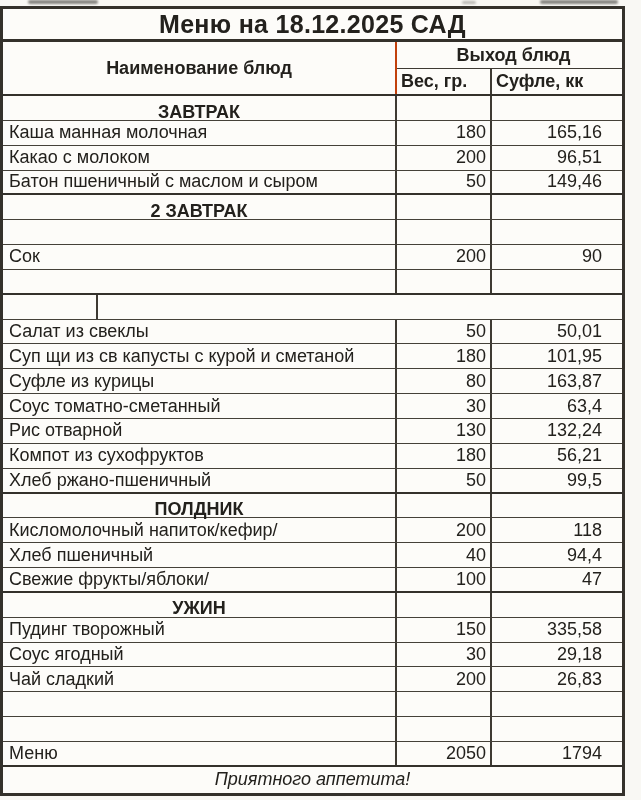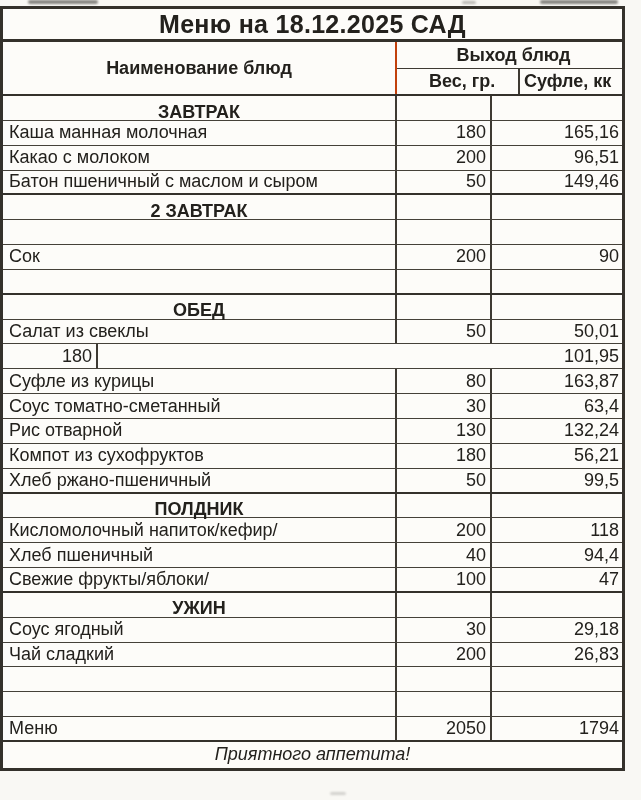--- a/index.html
+++ b/index.html
@@ -38,38 +38,38 @@
     border-right: 2px solid #c2410c;
   }
   .head .right { flex: 1; display: flex; flex-direction: column; }
   .head .grouphead {
     height: 27px;
     display: flex; align-items: center; justify-content: center;
     font-weight: bold; font-size: 18px;
     border-bottom: 1.5px solid #3e3a33;
     padding-left: 8px;
   }
-  .head .subs { display: flex; height: 25px; padding-left: 28px; }
+  .head .subs { display: flex; height: 25px; }
   .head .subw {
     width: 95px; border-right: 2px solid #3e3a33;
     display: flex; align-items: center;
     padding-left: 4px; font-weight: bold; font-size: 18px;
   }
   .head .subc {
     flex: 1; display: flex; align-items: center;
     padding-left: 4px; font-weight: bold; font-size: 18px;
   }
 
   .r { display: flex; height: 24.85px; border-bottom: 1.5px solid #454139; }
   .r.sep { border-bottom: 2.5px solid #34312b; }
   .cell { display: flex; align-items: center; font-size: 18px; overflow: hidden; white-space: nowrap; }
   .cn { width: 394px; border-right: 2px solid #3e3a33; padding: 0 4px 0 6px; }
   .cn.sec { justify-content: center; font-weight: bold; padding: 16px; }
   .cw { width: 95px; border-right: 2px solid #3e3a33; justify-content: flex-end; padding-right: 4px; }
-  .cc { flex: 1; justify-content: flex-end; padding-right: 3px; }
+  .cc { flex: 1; justify-content: flex-end; padding-right: 20px; }
 
   .footer {
     height: 26px;
     display: flex; align-items: center; justify-content: center;
     font-style: italic; font-size: 18px;
   }
 </style>
 </head>
 <body>
 
@@ -127,30 +127,30 @@
         <div class="cell cn">Сок</div>
         <div class="cell cw">200</div>
         <div class="cell cc">90</div>
       </div>
       <div class="r sep">
         <div class="cell cn"></div>
         <div class="cell cw"></div>
         <div class="cell cc"></div>
       </div>
       <div class="r">
-        <div class="cell cn sec">ОБЕД</div>
         <div class="cell cw"></div>
         <div class="cell cc"></div>
       </div>
       <div class="r">
         <div class="cell cn">Салат из свеклы</div>
         <div class="cell cw">50</div>
         <div class="cell cc">50,01</div>
       </div>
       <div class="r">
+        <div class="cell cn">Суп щи из св капусты с курой и сметаной</div>
         <div class="cell cw">180</div>
         <div class="cell cc">101,95</div>
       </div>
       <div class="r">
         <div class="cell cn">Суфле из курицы</div>
         <div class="cell cw">80</div>
         <div class="cell cc">163,87</div>
       </div>
       <div class="r">
         <div class="cell cn">Соус томатно-сметанный</div>
@@ -191,20 +191,25 @@
         <div class="cell cn">Свежие фрукты/яблоки/</div>
         <div class="cell cw">100</div>
         <div class="cell cc">47</div>
       </div>
       <div class="r">
         <div class="cell cn sec">УЖИН</div>
         <div class="cell cw"></div>
         <div class="cell cc"></div>
       </div>
       <div class="r">
+        <div class="cell cn">Пудинг творожный</div>
+        <div class="cell cw">150</div>
+        <div class="cell cc">335,58</div>
+      </div>
+      <div class="r">
         <div class="cell cn">Соус ягодный</div>
         <div class="cell cw">30</div>
         <div class="cell cc">29,18</div>
       </div>
       <div class="r">
         <div class="cell cn">Чай сладкий</div>
         <div class="cell cw">200</div>
         <div class="cell cc">26,83</div>
       </div>
       <div class="r">

